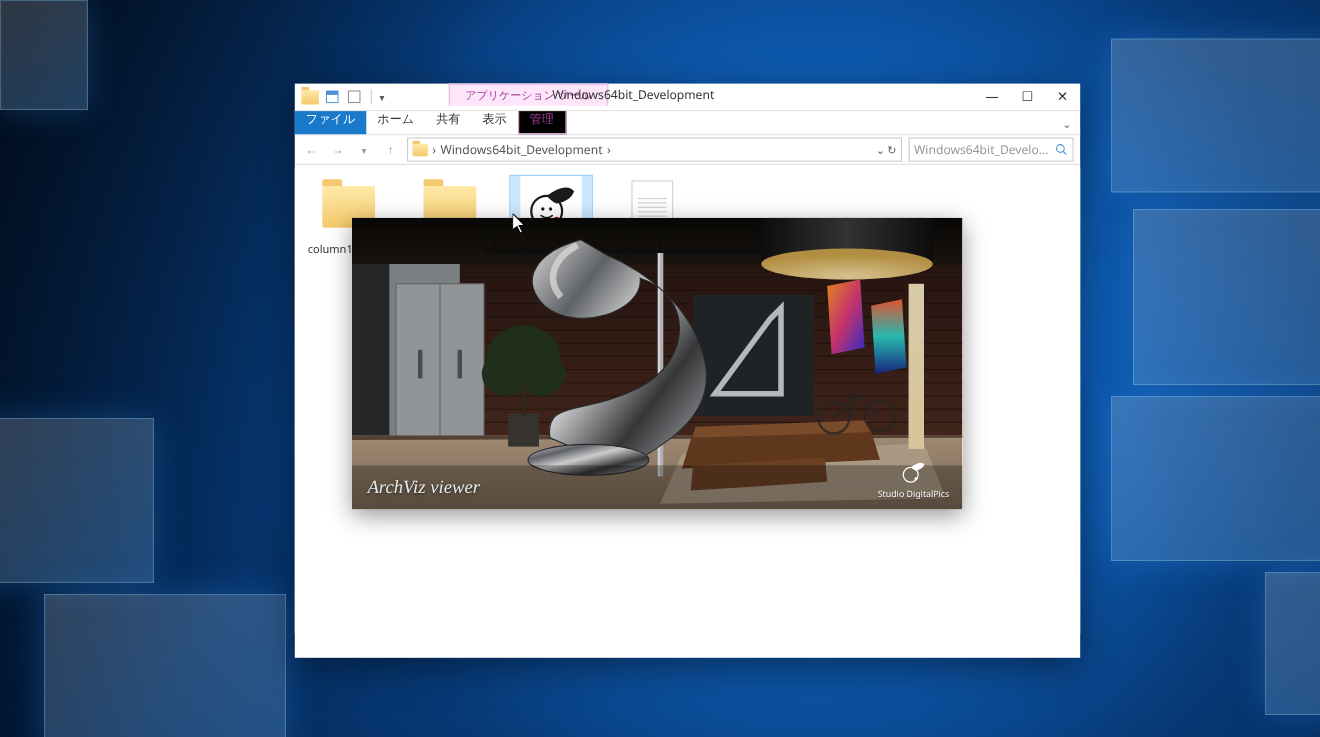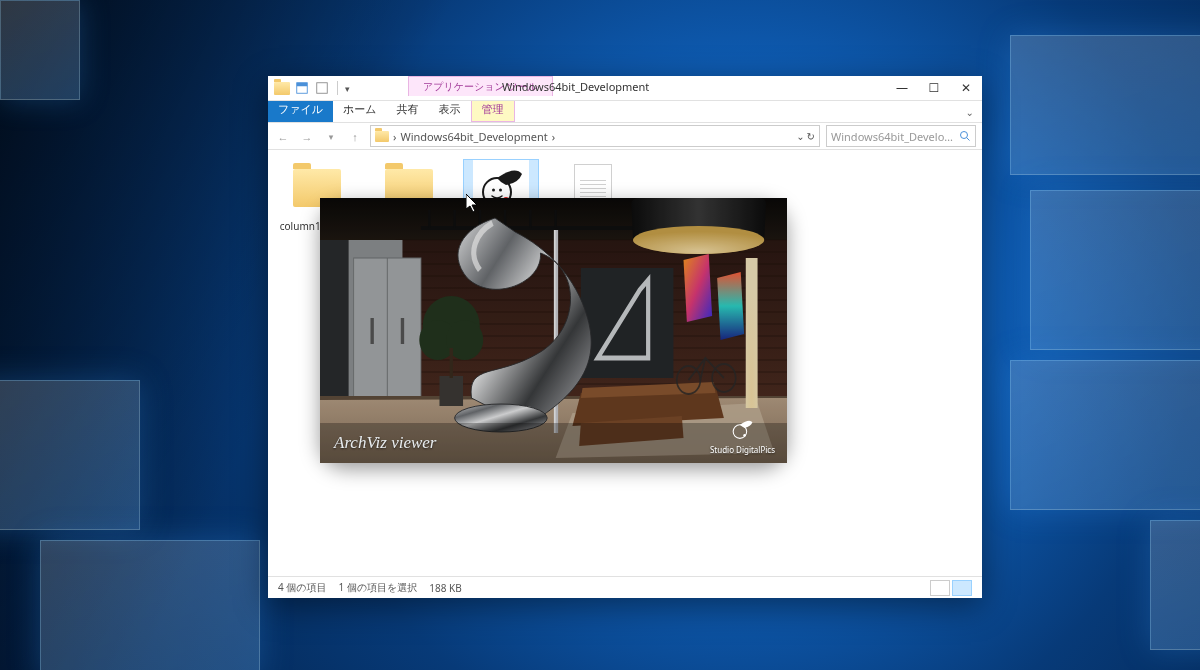--- a/index.html
+++ b/index.html
@@ -30,21 +30,21 @@
   .sep{width:1px;height:14px;background:#ccc;margin:0 3px;}
   .chev{font-size:9px;color:#555;}
   .ribbon-tabgroup{position:absolute;left:140px;top:0;padding:2px 14px;background:#fde6fa;border:1px solid #e9b5e3;border-bottom:none;font-size:10px;color:#a23a99;}
   .win-title{position:absolute;left:234px;top:3px;font-size:11px;color:#333;}
   .bar-right{position:absolute;right:0;top:0;display:flex;}
   .bar-right div{width:32px;height:22px;display:flex;align-items:center;justify-content:center;color:#333;font-size:12px;}
 
   .ribbon-tabs{height:22px;display:flex;border-top:1px solid #e1e1e1;font-size:11px;color:#333;}
   .ribbon-tabs .tab{padding:0 10px;}
   .ribbon-tabs .file{background:#1979ca;color:#fff;}
-  .ribbon-tabs .manage{background:#fef9c3;color:#a23a99;border:1px solid #e9b5e3;border-top:none;}
+  .ribbon-tabs .manage{background:#000000;color:#a23a99;border:1px solid #e9b5e3;border-top:none;}
   .collapse{margin-left:auto;padding:4px 8px;color:#666;font-size:10px;}
 
   .navrow{height:28px;display:flex;align-items:center;border-top:1px solid #e1e1e1;border-bottom:1px solid #e1e1e1;padding:2px 6px;gap:6px;font-size:11px;color:#555;}
   .navbtn{width:18px;height:18px;display:flex;align-items:center;justify-content:center;color:#999;}
   .address{flex:1;height:22px;border:1px solid #ccc;display:flex;align-items:center;padding:0 4px;gap:4px;}
   .address .folder-ico-sm{width:14px;height:11px;}
   .addr-drop{margin-left:auto;display:flex;gap:2px;color:#555;font-size:10px;}
   .searchbx{width:150px;height:22px;border:1px solid #ccc;display:flex;align-items:center;padding:0 4px;gap:4px;color:#999;}
   .searchbx svg{flex-shrink:0;}
 
@@ -60,21 +60,21 @@
   .appicon{width:56px;height:56px;background:#fff;display:flex;align-items:center;justify-content:center;}
 
   .cursor{position:absolute;left:466px;top:194px;z-index:50;}
 
   .status{position:absolute;left:0;right:0;bottom:0;height:22px;border-top:1px solid #e1e1e1;display:flex;align-items:center;padding:0 10px;font-size:10px;color:#555;gap:12px;}
   .status .viewbtns{margin-left:auto;display:flex;gap:2px;}
   .vbtn{width:20px;height:16px;border:1px solid #ccc;background:#fff;}
   .vbtn.active{background:#cce8ff;border-color:#99d1ff;}
 
   
-  .splash{position:absolute;left:320px;top:198px;width:467px;height:265px;box-shadow:0 6px 20px rgba(0,0,0,.4);border-radius:25px;}
+  .splash{position:absolute;left:320px;top:198px;width:555px;height:265px;box-shadow:0 6px 20px rgba(0,0,0,.4);}
   .splash-svg{width:100%;height:100%;display:block;}
   .splash-title{position:absolute;left:14px;bottom:10px;color:#e8ecef;font-size:17px;font-style:italic;font-family:Georgia,serif;text-shadow:0 1px 2px rgba(0,0,0,.6);}
   .splash-logo{position:absolute;right:12px;bottom:8px;color:#fff;font-size:8px;text-align:left;text-shadow:0 1px 2px rgba(0,0,0,.6);}
   .splash-logo svg{display:block;margin:0 auto 2px;}
 </style>
 </head>
 <body>
 
 <div class="wallpaper"></div>
 <div class="panes">
@@ -187,29 +187,20 @@
               <span></span>
               <span></span>
               <span></span>
             </div>
           </div>
         <span></span>
       </div>
     </div>
   </div>
 
-  <div class="status">
-    <span>4 個の項目</span>
-    <span>1 個の項目を選択</span>
-    <span>188 KB</span>
-    <div class="viewbtns">
-      <div class="vbtn"></div>
-      <div class="vbtn active"></div>
-    </div>
-  </div>
 </div>
 
 <svg class="cursor" width="16" height="20" viewBox="0 0 16 20">
   <path d="M0 0 L0 15 L4 12 L7 18 L9 17 L6 11 L11 11 Z" fill="#fff" stroke="#000" stroke-width="1"></path>
 </svg>
 
 <div class="splash">
   <svg class="splash-svg" viewBox="0 0 555 265" preserveAspectRatio="none">
     <defs>
       <linearGradient id="wall" x1="0" y1="0" x2="0" y2="1">

